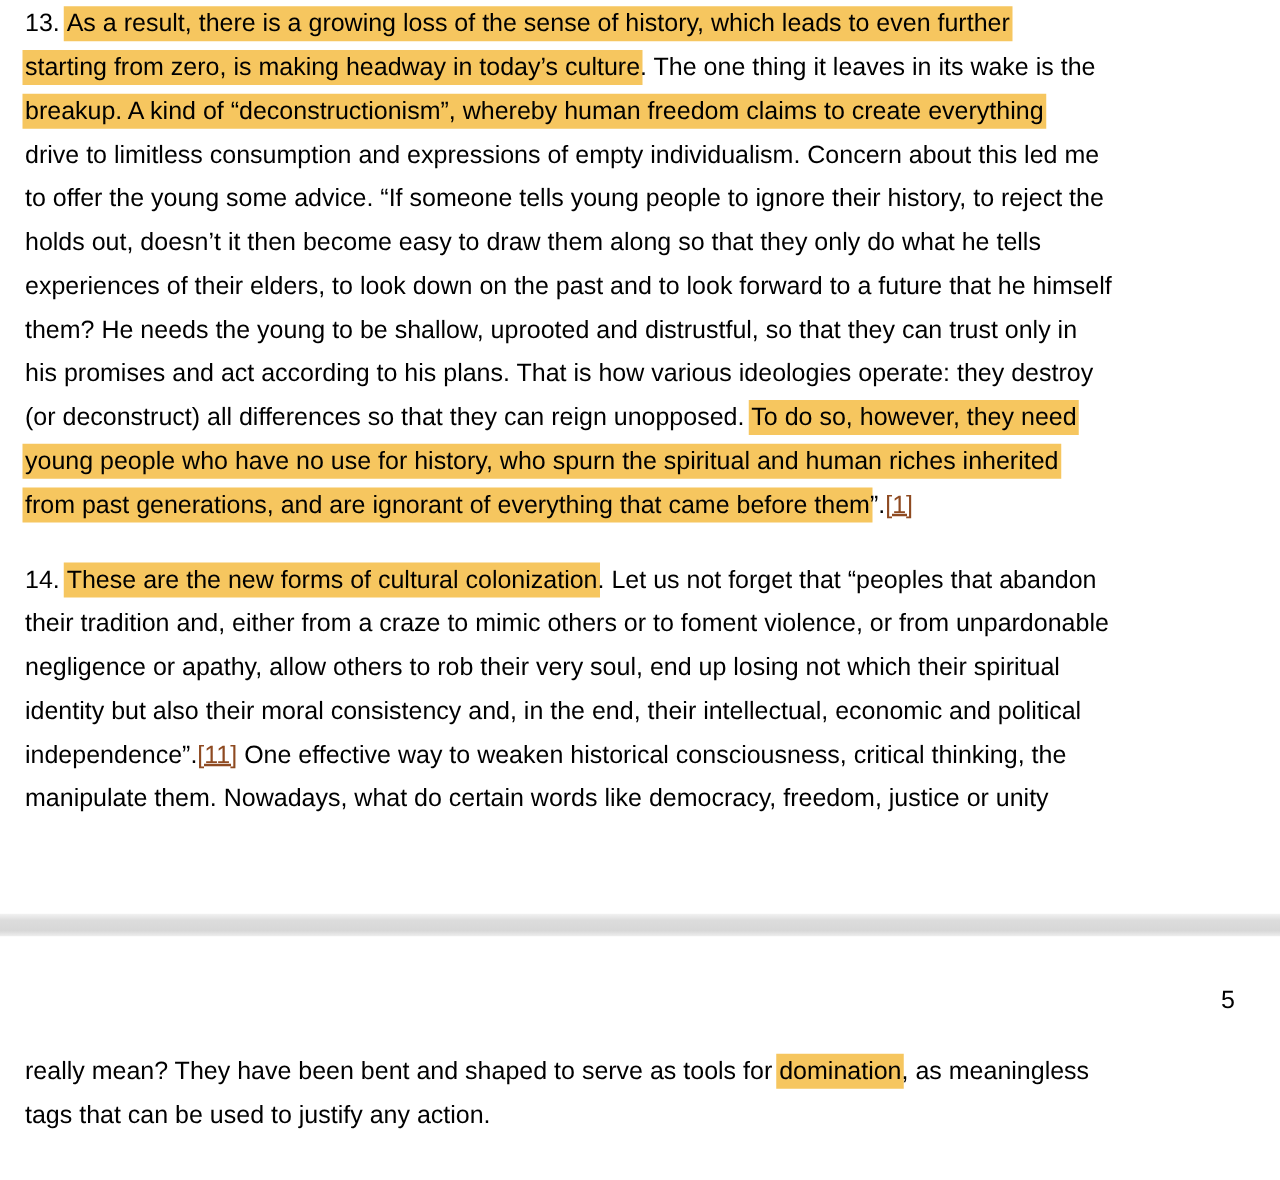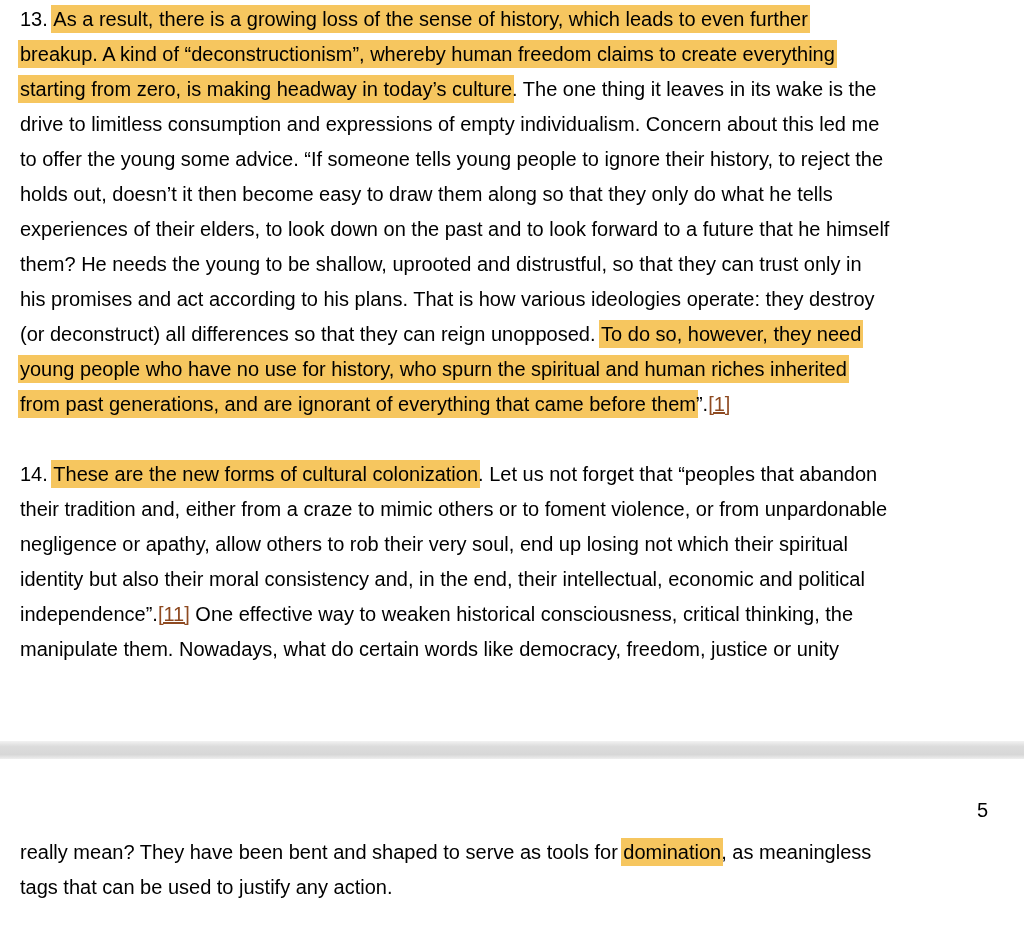--- a/index.html
+++ b/index.html
@@ -12,21 +12,21 @@
     background: #ffffff;
     color: #000000;
     font-family: "Liberation Sans", "DejaVu Sans", sans-serif;
     font-size: 20px;
     overflow: hidden;
   }
   .doc {
     padding: 2px 20px 0 20px;
   }
   .para + .para {
-    margin-top: 35px;
+    margin-top: 25px;
   }
   .line {
     height: 35px;
     line-height: 35px;
     white-space: pre;
   }
   .highlight {
     background-color: var(--highlight-color, #f6c65f);
     color: #000000;
     padding: 3px 2px;
@@ -47,31 +47,31 @@
     padding: 0 20px;
   }
   .page-number {
     margin-top: 34px;
     height: 35px;
     line-height: 35px;
     text-align: right;
     padding-right: 16px; 
   }
   .continuation {
-    margin-top: 7px;
+    margin-top: 22px;
   }
 </style>
 </head>
 <body style="background: rgb(255, 255, 255); color: rgb(0, 0, 0);">
 
 <div class="doc">
   <div class="para">
       <div class="line"><span>13. </span><mark class="highlight">As a result, there is a growing loss of the sense of history, which leads to even further</mark></div>
+      <div class="line"><mark class="highlight">starting from zero, is making headway in today’s culture</mark><span>. The one thing it leaves in its wake is the</span></div>
       <div class="line"><mark class="highlight">breakup. A kind of “deconstructionism”, whereby human freedom claims to create everything</mark></div>
-      <div class="line"><mark class="highlight">starting from zero, is making headway in today’s culture</mark><span>. The one thing it leaves in its wake is the</span></div>
       <div class="line"><span>drive to limitless consumption and expressions of empty individualism. Concern about this led me</span></div>
       <div class="line"><span>to offer the young some advice. “If someone tells young people to ignore their history, to reject the</span></div>
       <div class="line"><span>holds out, doesn’t it then become easy to draw them along so that they only do what he tells</span></div>
       <div class="line"><span>experiences of their elders, to look down on the past and to look forward to a future that he himself</span></div>
       <div class="line"><span>them? He needs the young to be shallow, uprooted and distrustful, so that they can trust only in</span></div>
       <div class="line"><span>his promises and act according to his plans. That is how various ideologies operate: they destroy</span></div>
       <div class="line"><span>(or deconstruct) all differences so that they can reign unopposed. </span><mark class="highlight">To do so, however, they need</mark></div>
       <div class="line"><mark class="highlight">young people who have no use for history, who spurn the spiritual and human riches inherited</mark></div>
       <div class="line"><mark class="highlight">from past generations, and are ignorant of everything that came before them</mark><span>”.</span><a class="footnote-link" href="#">[1]</a></div>
     </div>

